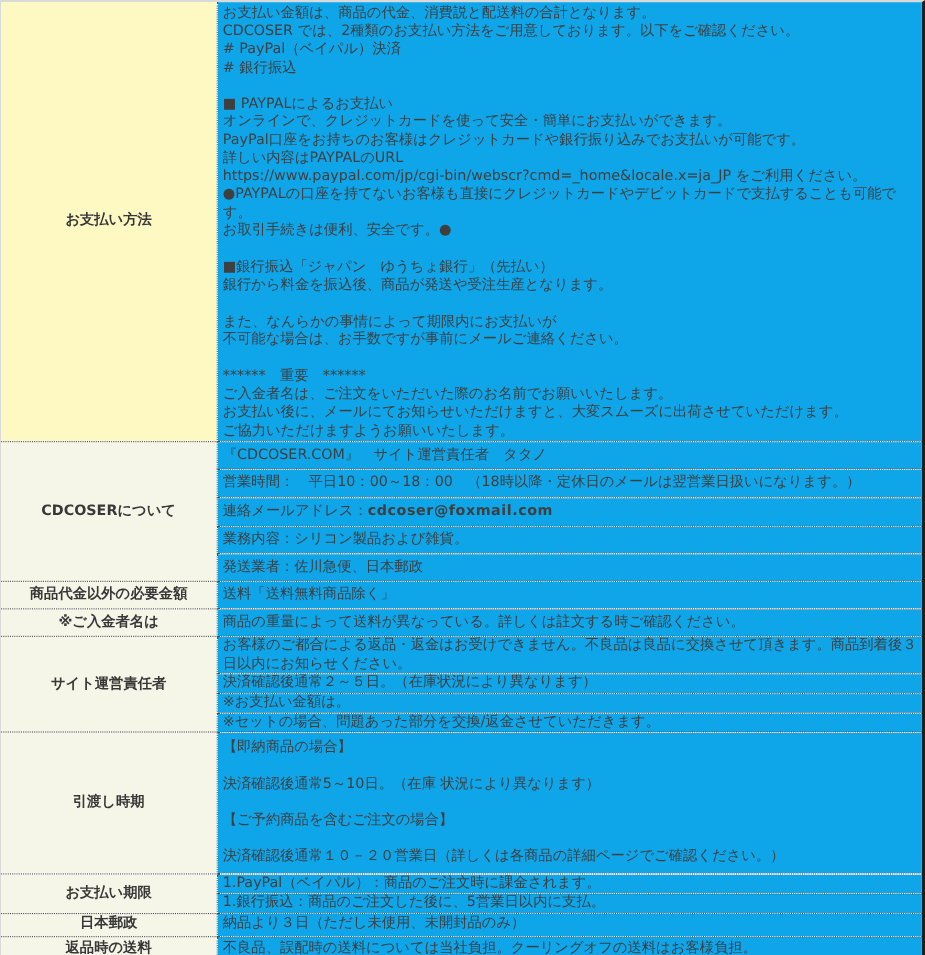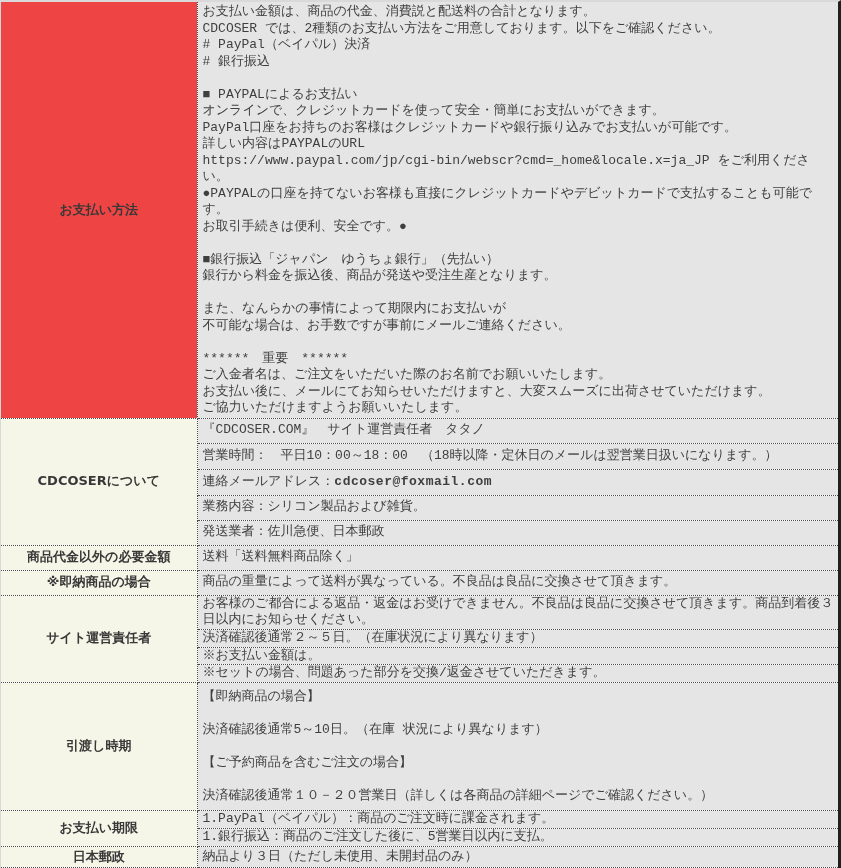--- a/index.html
+++ b/index.html
@@ -42,22 +42,22 @@
   tr > td:last-child  { border-right: none; }
   tr.first-row > td   { border-top: none; }
   tr.last-row > td    { border-bottom: none; }
   td.label {
     background: var(--label-bg);
     font-weight: bold;
     text-align: center;
     color: #383838;
     padding: 1px 2px;
   }
-  td.label.white-bg { background: #ef4444; }
-  td.content { background: #e5e5e5; font-family: Liberation Mono, monospace; }
+  td.label.white-bg { background: #fef9c3; }
+  td.content { background: #0ea5e9; }
   td.v-top { vertical-align: top; }
   .pre { white-space: pre-line; }
   .bold-email { font-weight: bold; letter-spacing: 0.5px; }
   
   tr.h26 > td.content { height: 26px; }
   tr.h25 > td.content { height: 25px; }
   tr.h18 > td.content { height: 18px; padding-top: 0; padding-bottom: 0; }
   tr.h21 > td.content { height: 21px; }
   tr.tight > td.content { padding-top: 0; padding-bottom: 0; }
   td.pay-cell { padding-top: 2px; }
@@ -117,22 +117,22 @@
       <tr class="h25">
         <td class="content">発送業者：佐川急便、日本郵政</td>
       </tr>
 
       <tr class="h25">
         <td class="label">商品代金以外の必要金額</td>
         <td class="content">送料「送料無料商品除く」</td>
       </tr>
 
       <tr class="h25">
-        <td class="label">※即納商品の場合</td>
-        <td class="content">商品の重量によって送料が異なっている。不良品は良品に交換させて頂きます。</td>
+        <td class="label">※ご入金者名は</td>
+        <td class="content">商品の重量によって送料が異なっている。詳しくは註文する時ご確認ください。</td>
       </tr>
 
       <tr class="tight">
         <td class="label" rowspan="4">サイト運営責任者</td>
         <td class="content">お客様のご都合による返品・返金はお受けできません。不良品は良品に交換させて頂きます。商品到着後３日以内にお知らせください。</td>
       </tr>
       <tr class="h18">
         <td class="content">決済確認後通常２～５日。（在庫状況により異なります）</td>
       </tr>
       <tr class="tight">

